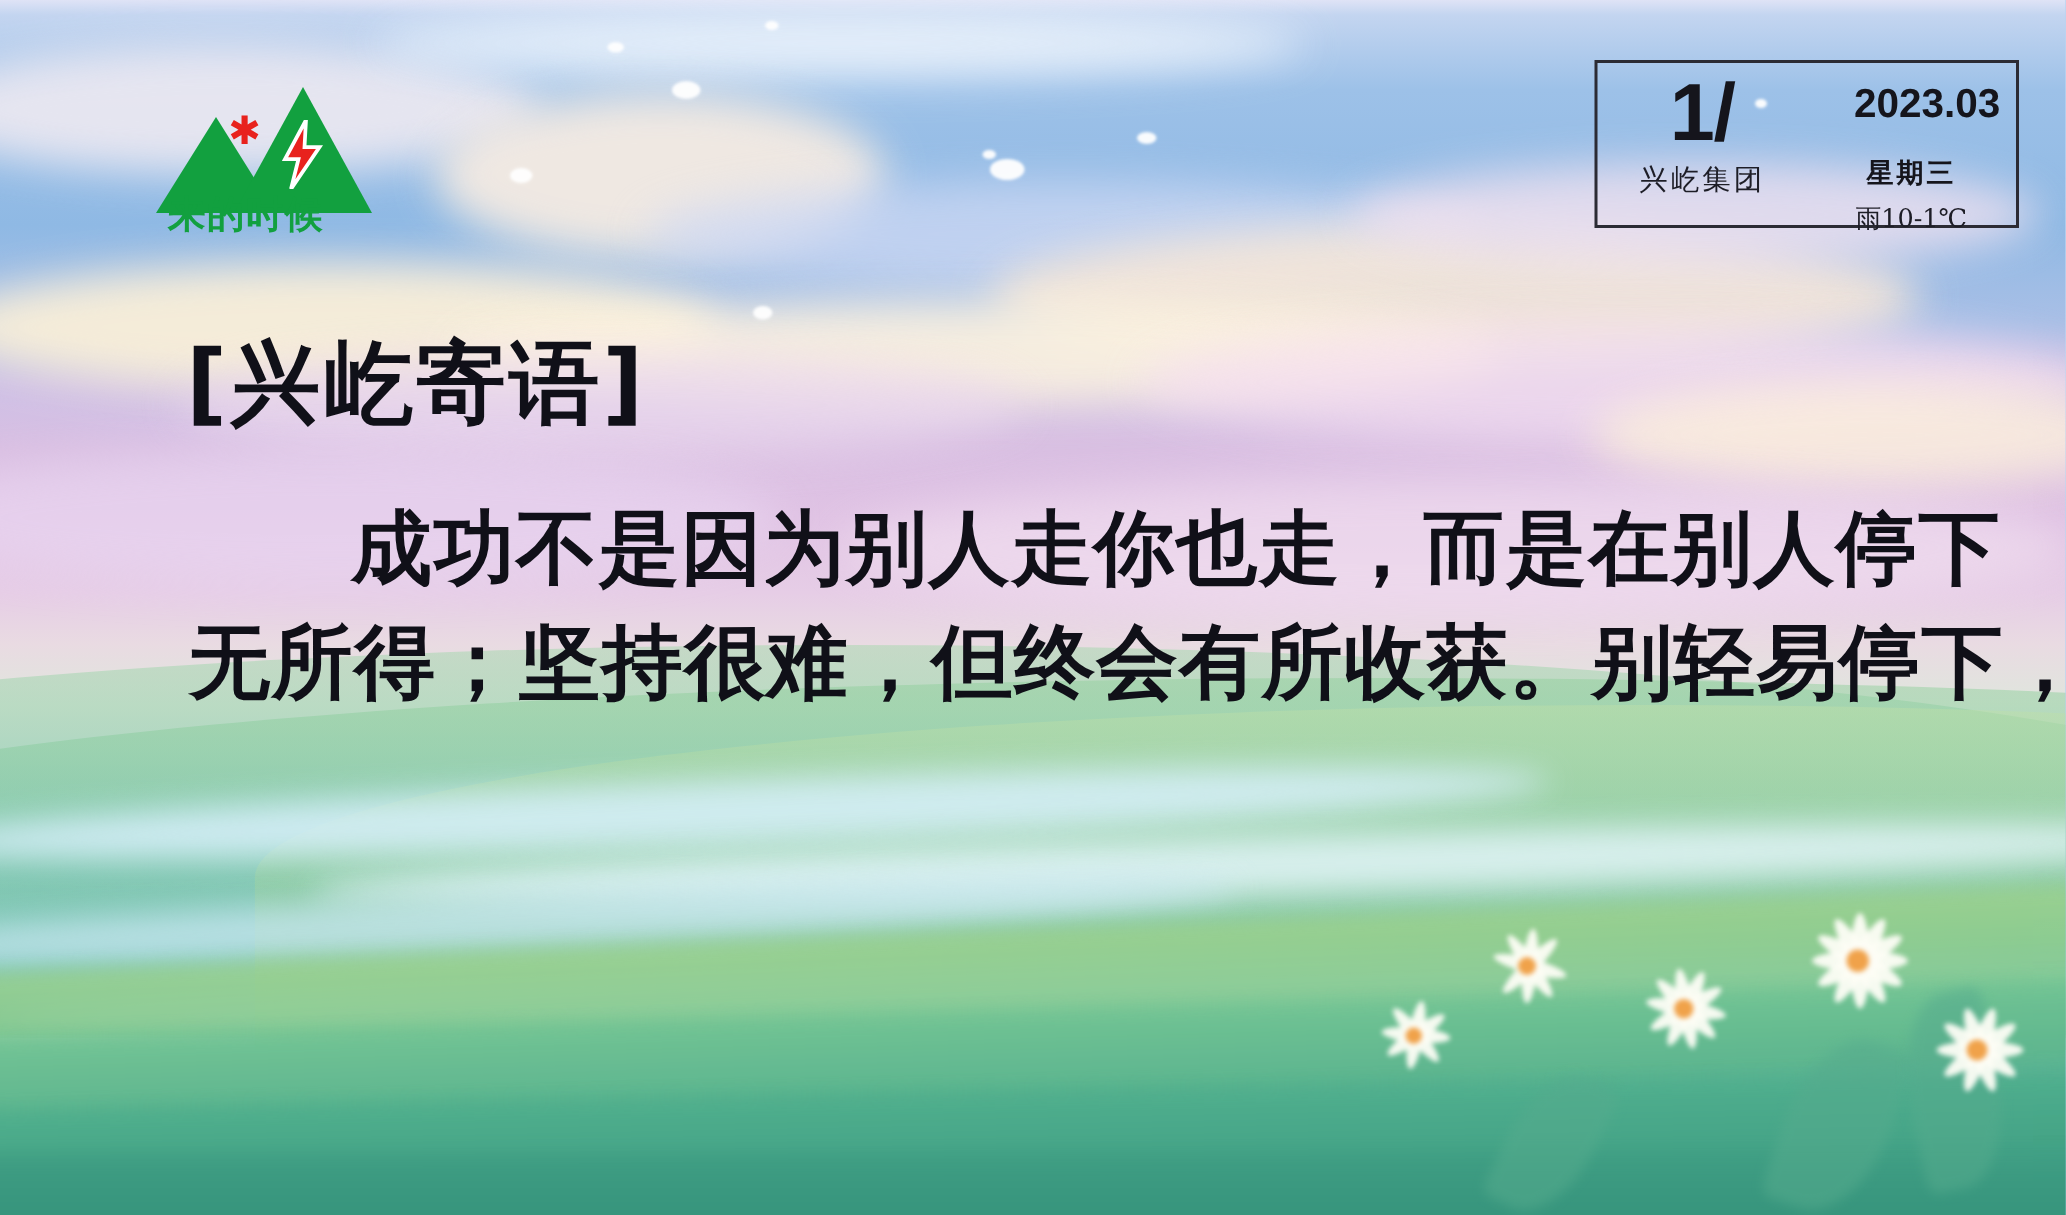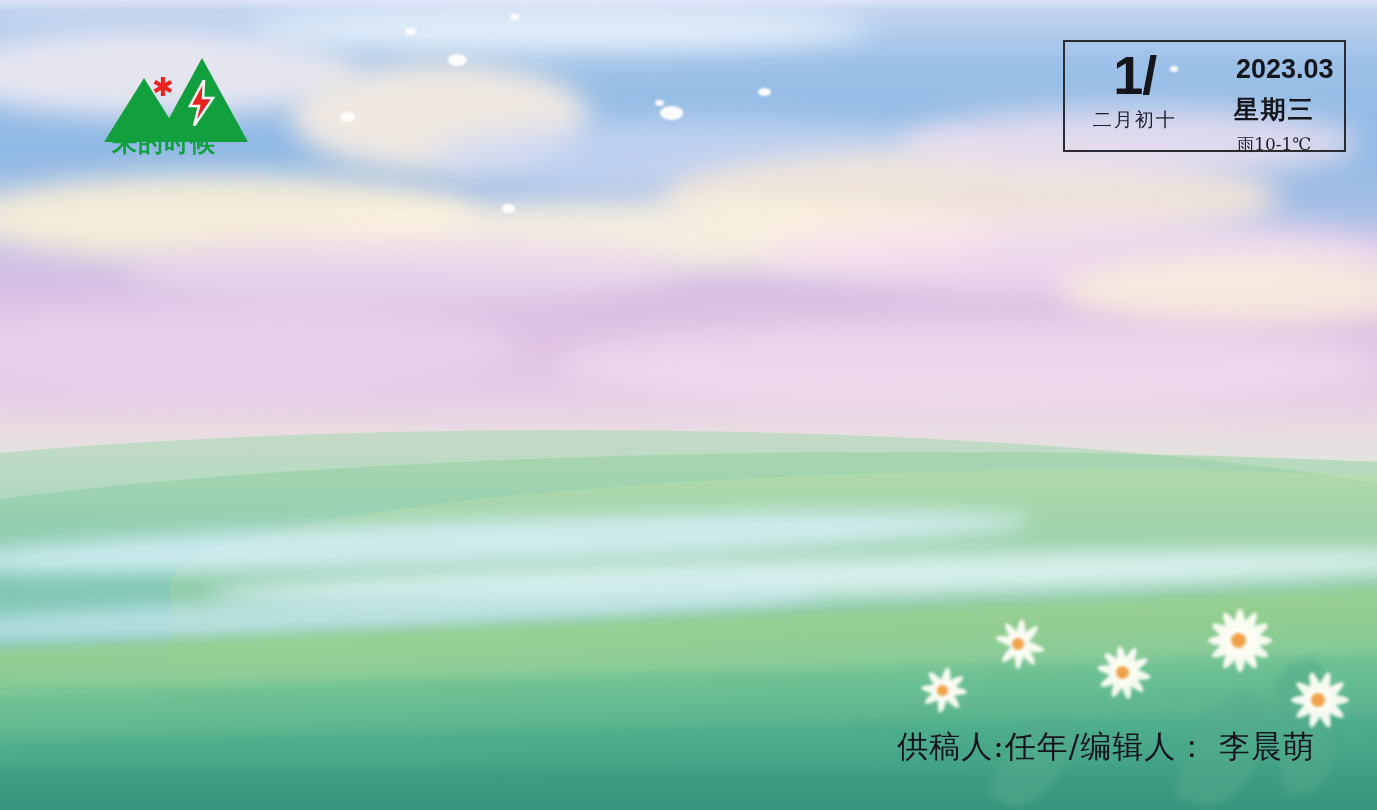--- a/index.html
+++ b/index.html
@@ -103,21 +103,21 @@
              border:2px solid #2b2b34;box-sizing:border-box;display:flex;}
   .dc-col{flex:1;display:flex;flex-direction:column;align-items:center;justify-content:flex-start;}
   .dc-left{padding-top:6px;}
   .dc-right{padding-top:12px;}
   #date-day{font-size:54px;font-weight:bold;line-height:54px;color:#15151c;letter-spacing:-1px;
             font-family:"Liberation Sans",sans-serif;}
   #date-lunar{margin-top:5px;font-size:19px;color:#1d1d26;letter-spacing:2px;
               font-family:"DejaVu Serif","Liberation Serif",serif;}
   #date-ym{font-size:27px;font-weight:bold;color:#15151c;letter-spacing:0px;
            font-family:"Liberation Sans",sans-serif;margin-left:21px;}
-  #date-weekday{margin-top:8px;font-size:25px;font-weight:bold;color:#15151c;letter-spacing:2px;
+  #date-weekday{margin-top:18px;font-size:18px;font-weight:bold;color:#15151c;letter-spacing:2px;
                 font-family:"DejaVu Sans","Liberation Sans",sans-serif;}
   #date-weather{margin-top:7px;font-size:17px;color:#1d1d26;letter-spacing:0px;
                 font-family:"DejaVu Serif","Liberation Serif",serif;}
 
   
   #headline{position:absolute;left:124px;top:222px;font-size:60px;font-weight:bold;color:#101018;
             letter-spacing:2px;line-height:68px;
             font-family:"DejaVu Sans","Liberation Sans",sans-serif;}
   #body-copy{position:absolute;left:126px;top:328px;width:1130px;}
   #body-copy .ln{font-size:54px;font-weight:bold;color:#101018;line-height:76px;white-space:nowrap;
@@ -232,28 +232,30 @@
     <div id="logo-star">✱</div>
     <svg id="logo-bolt" viewBox="0 0 30 46">
       <polygon points="18,0 4,26 13,26 8,46 27,18 17,18" fill="#e8221d" stroke="#ffffff" stroke-width="2.5"></polygon>
     </svg>
     <div id="logo-name">来的时候</div>
   </div>
 
   <div id="date-card">
     <div class="dc-col dc-left">
       <div id="date-day">1/</div>
-      <div id="date-lunar">二月初十</div>
+      <div id="date-lunar">兴屹集团</div>
     </div>
     <div class="dc-col dc-right">
       <div id="date-ym">2023.03</div>
       <div id="date-weekday">星期三</div>
       <div id="date-weather">雨10-1℃</div>
     </div>
   </div>
 
+  <div id="headline">[兴屹寄语]</div>
 
   <div id="body-copy">
-  </div>
-
-  <div id="credit">供稿人:任年/编辑人： 李晨萌</div>
+    <div class="ln indent">成功不是因为别人走你也走，而是在别人停下</div>
+    <div class="ln">无所得；坚持很难，但终会有所收获。别轻易停下，</div>
+  </div>
+
 
 </div>
 
 </body></html>

